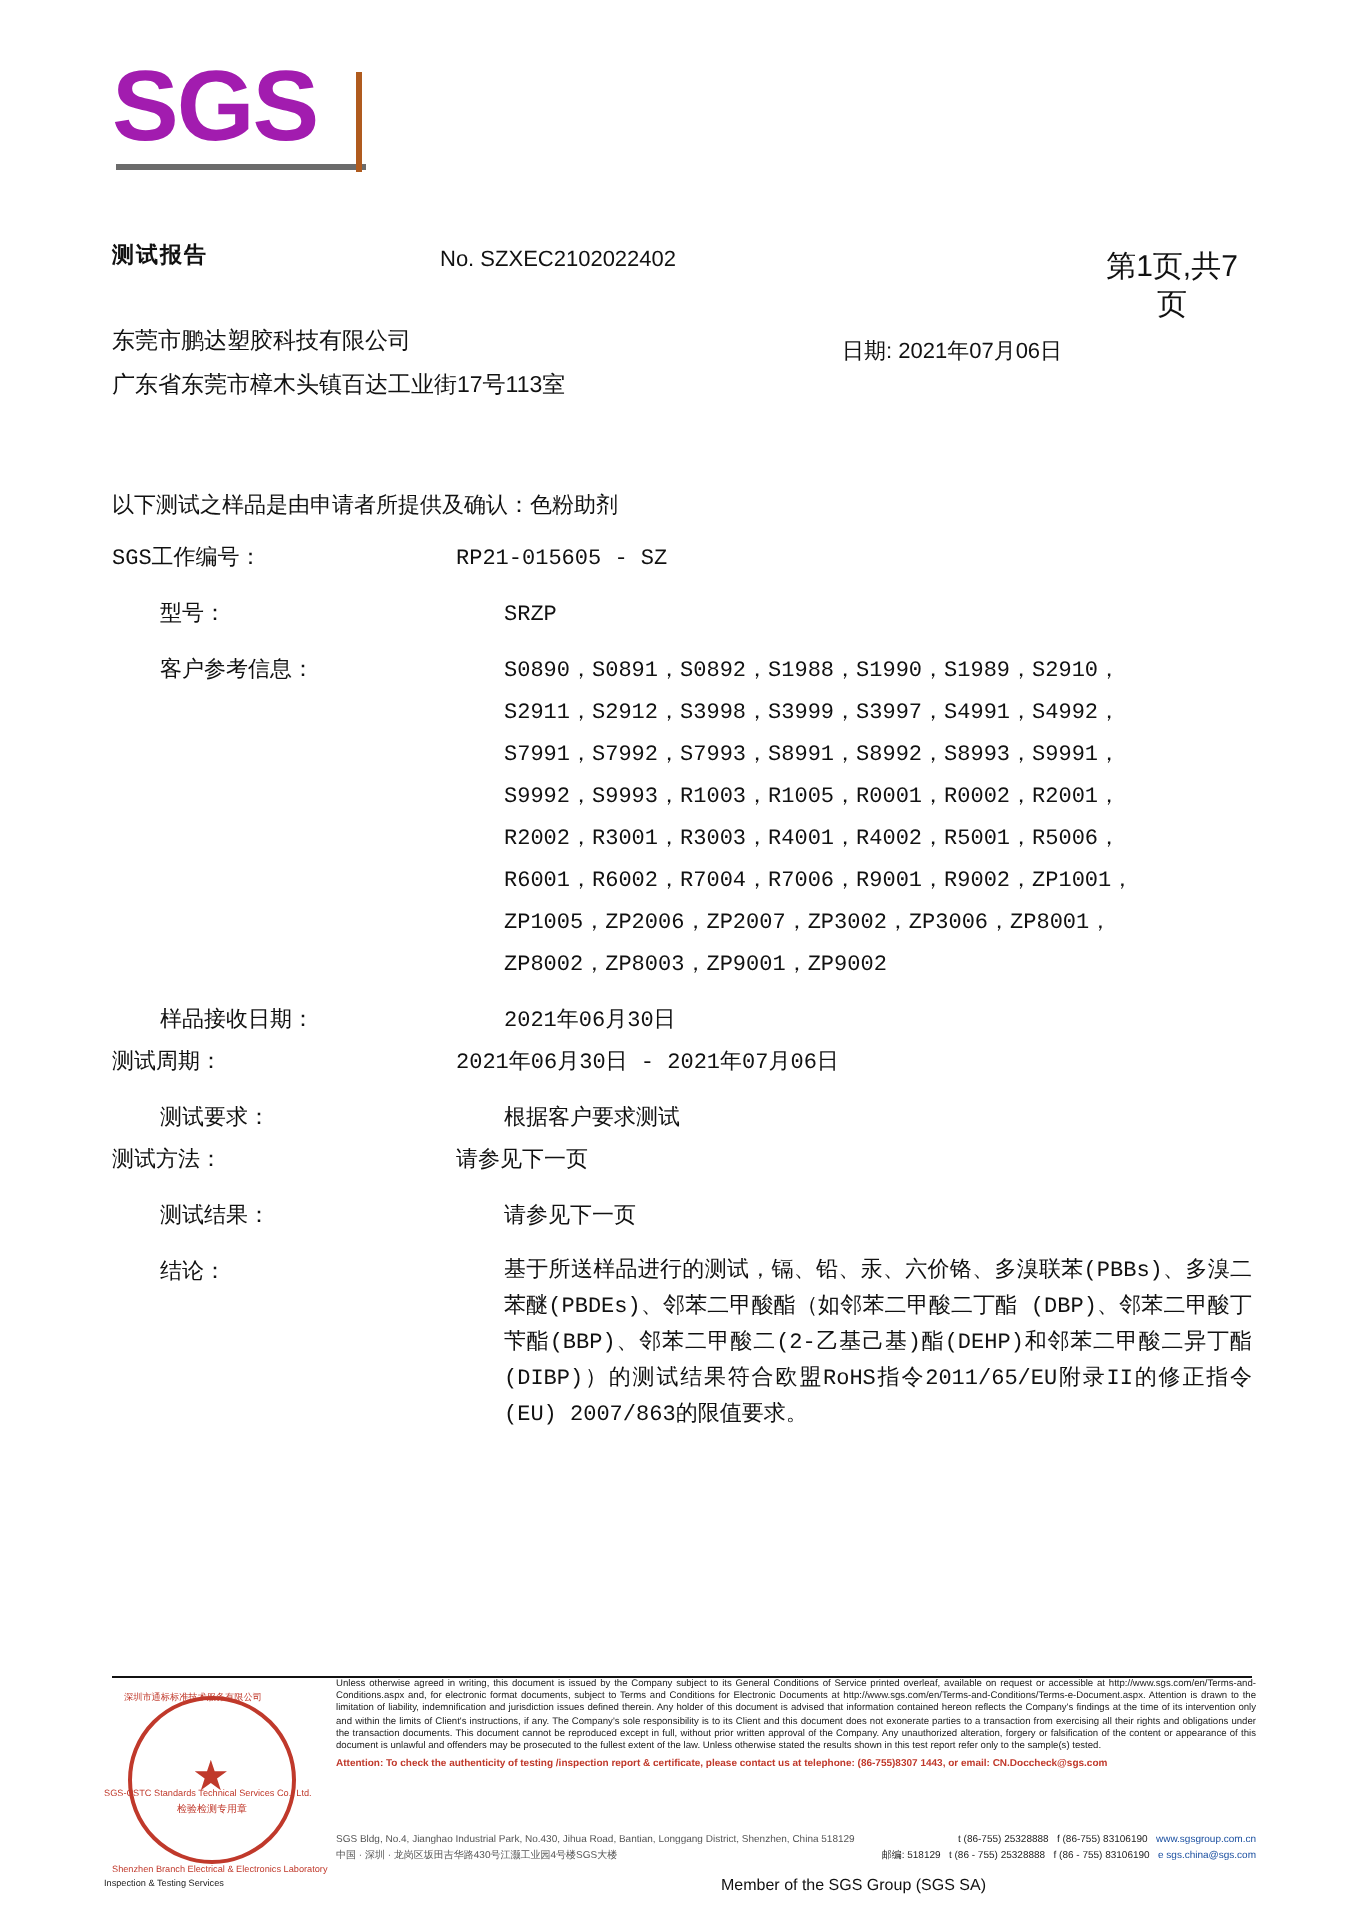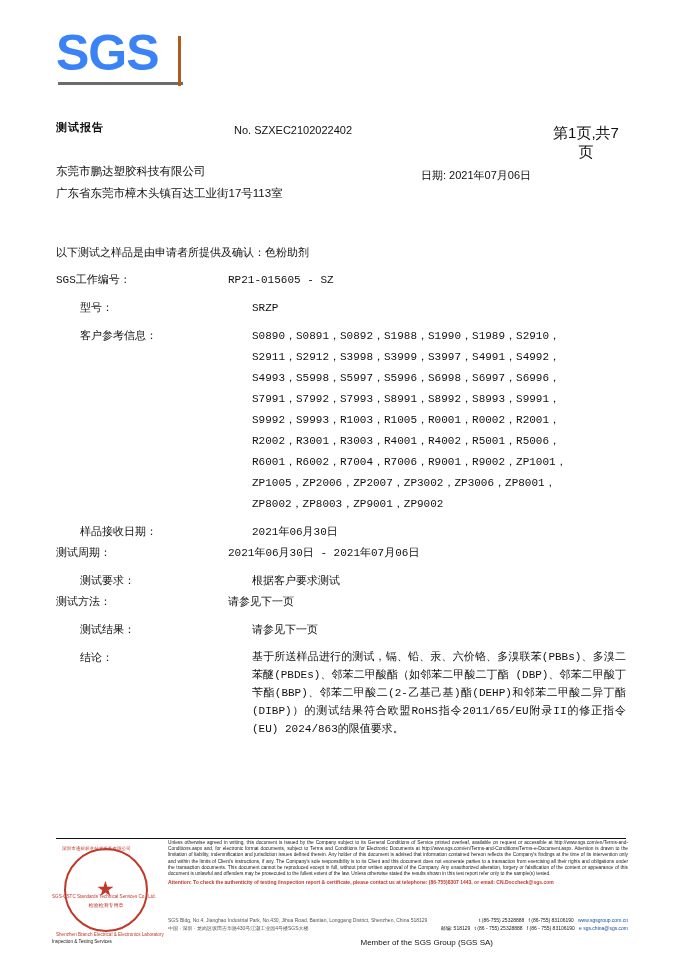--- a/index.html
+++ b/index.html
@@ -28,21 +28,21 @@
     left: 56px;
     top: 26px;
     width: 140px;
     height: 62px;
   }
   .logo-text {
     font-family: "Liberation Sans", sans-serif;
     font-weight: bold;
     font-size: 50px;
     letter-spacing: -1px;
-    color: #3b82f6;
+    color: #a21caf;
     line-height: 54px;
     margin: 0;
     display: block;
   }
   .logo-bar {
     position: absolute;
     left: 2px;
     top: 56px;
     width: 125px;
     height: 3px;
@@ -69,21 +69,21 @@
     position: absolute;
     left: 0;
     top: 0;
     font-size: 11px;
     font-weight: bold;
     color: #111;
     letter-spacing: 1px;
   }
   .doc-no {
     position: absolute;
-    left: 178px;
+    left: 164px;
     top: 4px;
     font-size: 11px;
     color: #111;
   }
   .doc-date {
     position: absolute;
     left: 365px;
     top: 4px;
     font-size: 11px;
     color: #111;
@@ -307,21 +307,20 @@
     <div class="field-row spaced">
       <div class="field-label">型号：</div>
       <div class="field-value">SRZP</div>
     </div>
 
     <div class="field-row spaced multiline">
       <div class="field-label">客户参考信息：</div>
       <div class="field-value ref-lines">
         <div>S0890，S0891，S0892，S1988，S1990，S1989，S2910，</div>
         <div>S2911，S2912，S3998，S3999，S3997，S4991，S4992，</div>
-        <div>S4993，S5998，S5997，S5996，S6998，S6997，S6996，</div>
         <div>S7991，S7992，S7993，S8991，S8992，S8993，S9991，</div>
         <div>S9992，S9993，R1003，R1005，R0001，R0002，R2001，</div>
         <div>R2002，R3001，R3003，R4001，R4002，R5001，R5006，</div>
         <div>R6001，R6002，R7004，R7006，R9001，R9002，ZP1001，</div>
         <div>ZP1005，ZP2006，ZP2007，ZP3002，ZP3006，ZP8001，</div>
         <div>ZP8002，ZP8003，ZP9001，ZP9002</div>
       </div>
     </div>
 
     <div class="field-row spaced">
@@ -344,21 +343,21 @@
       <div class="field-value">请参见下一页</div>
     </div>
 
     <div class="field-row spaced">
       <div class="field-label">测试结果：</div>
       <div class="field-value">请参见下一页</div>
     </div>
 
     <div class="field-row spaced conclusion">
       <div class="field-label">结论：</div>
-      <div class="field-value">基于所送样品进行的测试，镉、铅、汞、六价铬、多溴联苯(PBBs)、多溴二苯醚(PBDEs)、邻苯二甲酸酯（如邻苯二甲酸二丁酯 (DBP)、邻苯二甲酸丁苄酯(BBP)、邻苯二甲酸二(2-乙基己基)酯(DEHP)和邻苯二甲酸二异丁酯(DIBP)）的测试结果符合欧盟RoHS指令2011/65/EU附录II的修正指令(EU) 2024/863的限值要求。</div>
+      <div class="field-value">基于所送样品进行的测试，镉、铅、汞、六价铬、多溴联苯(PBBs)、多溴二苯醚(PBDEs)、邻苯二甲酸酯（如邻苯二甲酸二丁酯 (DBP)、邻苯二甲酸丁苄酯(BBP)、邻苯二甲酸二(2-乙基己基)酯(DEHP)和邻苯二甲酸二异丁酯(DIBP)）的测试结果符合欧盟RoHS指令2011/65/EU附录II的修正指令(EU) 2007/863的限值要求。</div>
     </div>
 
   </div>
 
   <div class="footer">
     <div class="footer-rule"></div>
 
     <div class="stamp">
       <div class="stamp-circle"></div>
       <div class="stamp-star">★</div>

